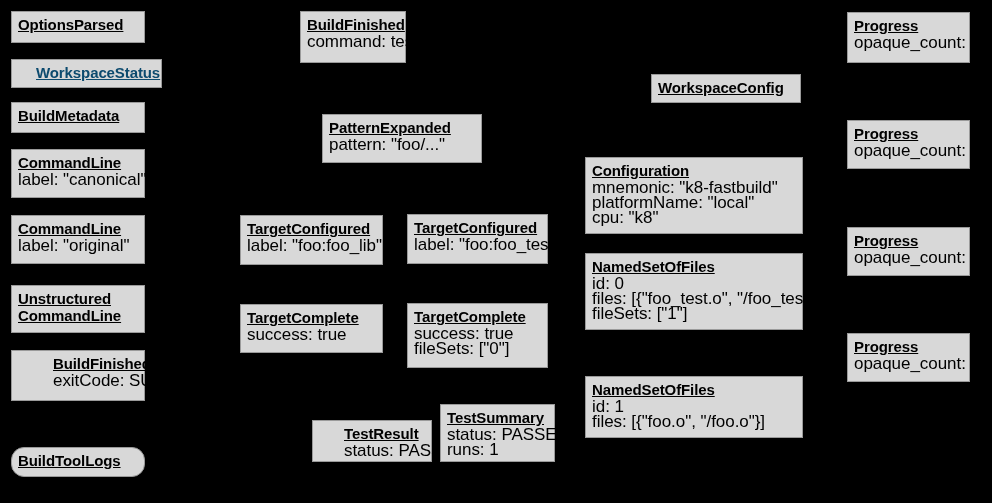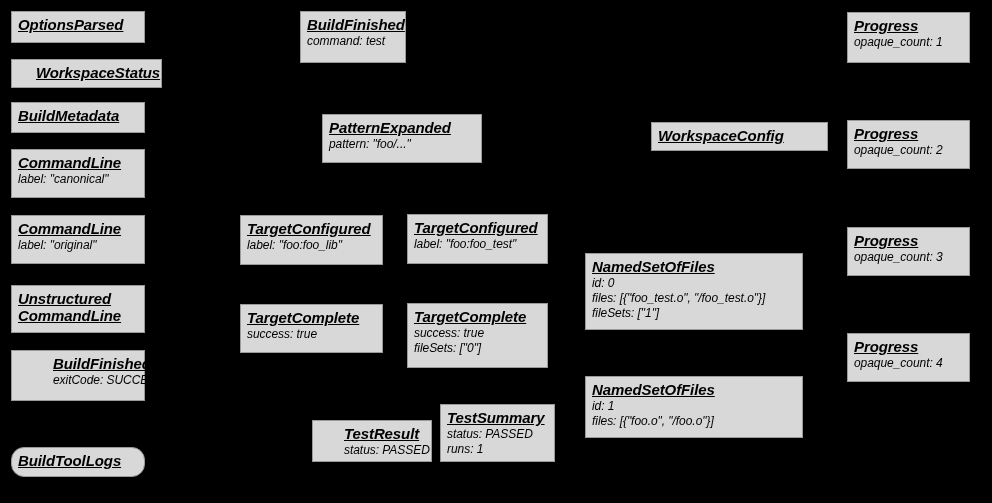--- a/index.html
+++ b/index.html
@@ -10,21 +10,20 @@
   }
   body {
     font-family: "Liberation Sans", sans-serif;
   }
   #canvas {
     position: relative;
     width: 992px;
     height: 503px;
     background: #000000;
     overflow: hidden;
-    font-style: italic;
   }
   .node {
     position: absolute;
     box-sizing: border-box;
     background: #d8d8d8;
     border: 1px solid #9a9a9a;
     padding: 4px 6px 5px 6px;
     color: #000000;
   }
   .node .title {
@@ -32,35 +31,35 @@
     font-weight: bold;
     text-decoration: underline;
     line-height: 17px;
     white-space: pre-line;
     letter-spacing: -0.1px;
   }
   .node .fields {
     margin-top: 1px;
   }
   .node .field {
-    font-size: 12px;
+    font-size: 17px;
     font-weight: normal;
     line-height: 15px;
     white-space: pre;
     letter-spacing: -0.05px;
   }
 </style>
 </head>
 <body>
 
 <div id="canvas" style="background: rgb(0, 0, 0);">
     <div class="node" style="left: 11px; top: 11px; width: 134px; height: 32px; background: rgb(216, 216, 216); border-color: rgb(154, 154, 154); color: rgb(0, 0, 0);">
       <div class="title">OptionsParsed</div>
     </div>
-    <div class="node" style="left: 11px; top: 59px; width: 151px; height: 29px; background: rgb(216, 216, 216); border-color: rgb(154, 154, 154); color: #000000; padding-left: 24px;">
+    <div class="node" style="left: 11px; top: 59px; width: 151px; height: 29px; background: rgb(216, 216, 216); border-color: rgb(154, 154, 154); color: #0c4a6e; padding-left: 24px;">
       <div class="title">WorkspaceStatus</div>
     </div>
     <div class="node" style="left: 11px; top: 102px; width: 134px; height: 31px; background: rgb(216, 216, 216); border-color: rgb(154, 154, 154); color: rgb(0, 0, 0);">
       <div class="title">BuildMetadata</div>
     </div>
     <div class="node" style="left: 11px; top: 149px; width: 134px; height: 49px; background: rgb(216, 216, 216); border-color: rgb(154, 154, 154); color: rgb(0, 0, 0);">
       <div class="title">CommandLine</div>
       <div class="fields">
         <div class="field">label: "canonical"</div>
       </div>
@@ -127,22 +126,30 @@
         <div class="field">status: PASSED</div>
       </div>
     </div>
     <div class="node" style="left: 440px; top: 404px; width: 115px; height: 58px; background: rgb(216, 216, 216); border-color: rgb(154, 154, 154); color: rgb(0, 0, 0);">
       <div class="title">TestSummary</div>
       <div class="fields">
         <div class="field">status: PASSED</div>
         <div class="field">runs: 1</div>
       </div>
     </div>
-    <div class="node" style="left: 651px; top: 74px; width: 177px; height: 29px; background: rgb(216, 216, 216); border-color: rgb(154, 154, 154); color: rgb(0, 0, 0); margin-top: 48px;">
+    <div class="node" style="left: 651px; top: 74px; width: 150px; height: 29px; background: rgb(216, 216, 216); border-color: rgb(154, 154, 154); color: rgb(0, 0, 0);">
       <div class="title">WorkspaceConfig</div>
+    </div>
+    <div class="node" style="left: 585px; top: 157px; width: 218px; height: 77px; background: rgb(216, 216, 216); border-color: rgb(154, 154, 154); color: rgb(0, 0, 0);">
+      <div class="title">Configuration</div>
+      <div class="fields">
+        <div class="field">mnemonic: "k8-fastbuild"</div>
+        <div class="field">platformName: "local"</div>
+        <div class="field">cpu: "k8"</div>
+      </div>
     </div>
     <div class="node" style="left: 585px; top: 253px; width: 218px; height: 77px; background: rgb(216, 216, 216); border-color: rgb(154, 154, 154); color: rgb(0, 0, 0);">
       <div class="title">NamedSetOfFiles</div>
       <div class="fields">
         <div class="field">id: 0</div>
         <div class="field">files: [{"foo_test.o", "/foo_test.o"}]</div>
         <div class="field">fileSets: ["1"]</div>
       </div>
     </div>
     <div class="node" style="left: 585px; top: 376px; width: 218px; height: 62px; background: rgb(216, 216, 216); border-color: rgb(154, 154, 154); color: rgb(0, 0, 0);">

